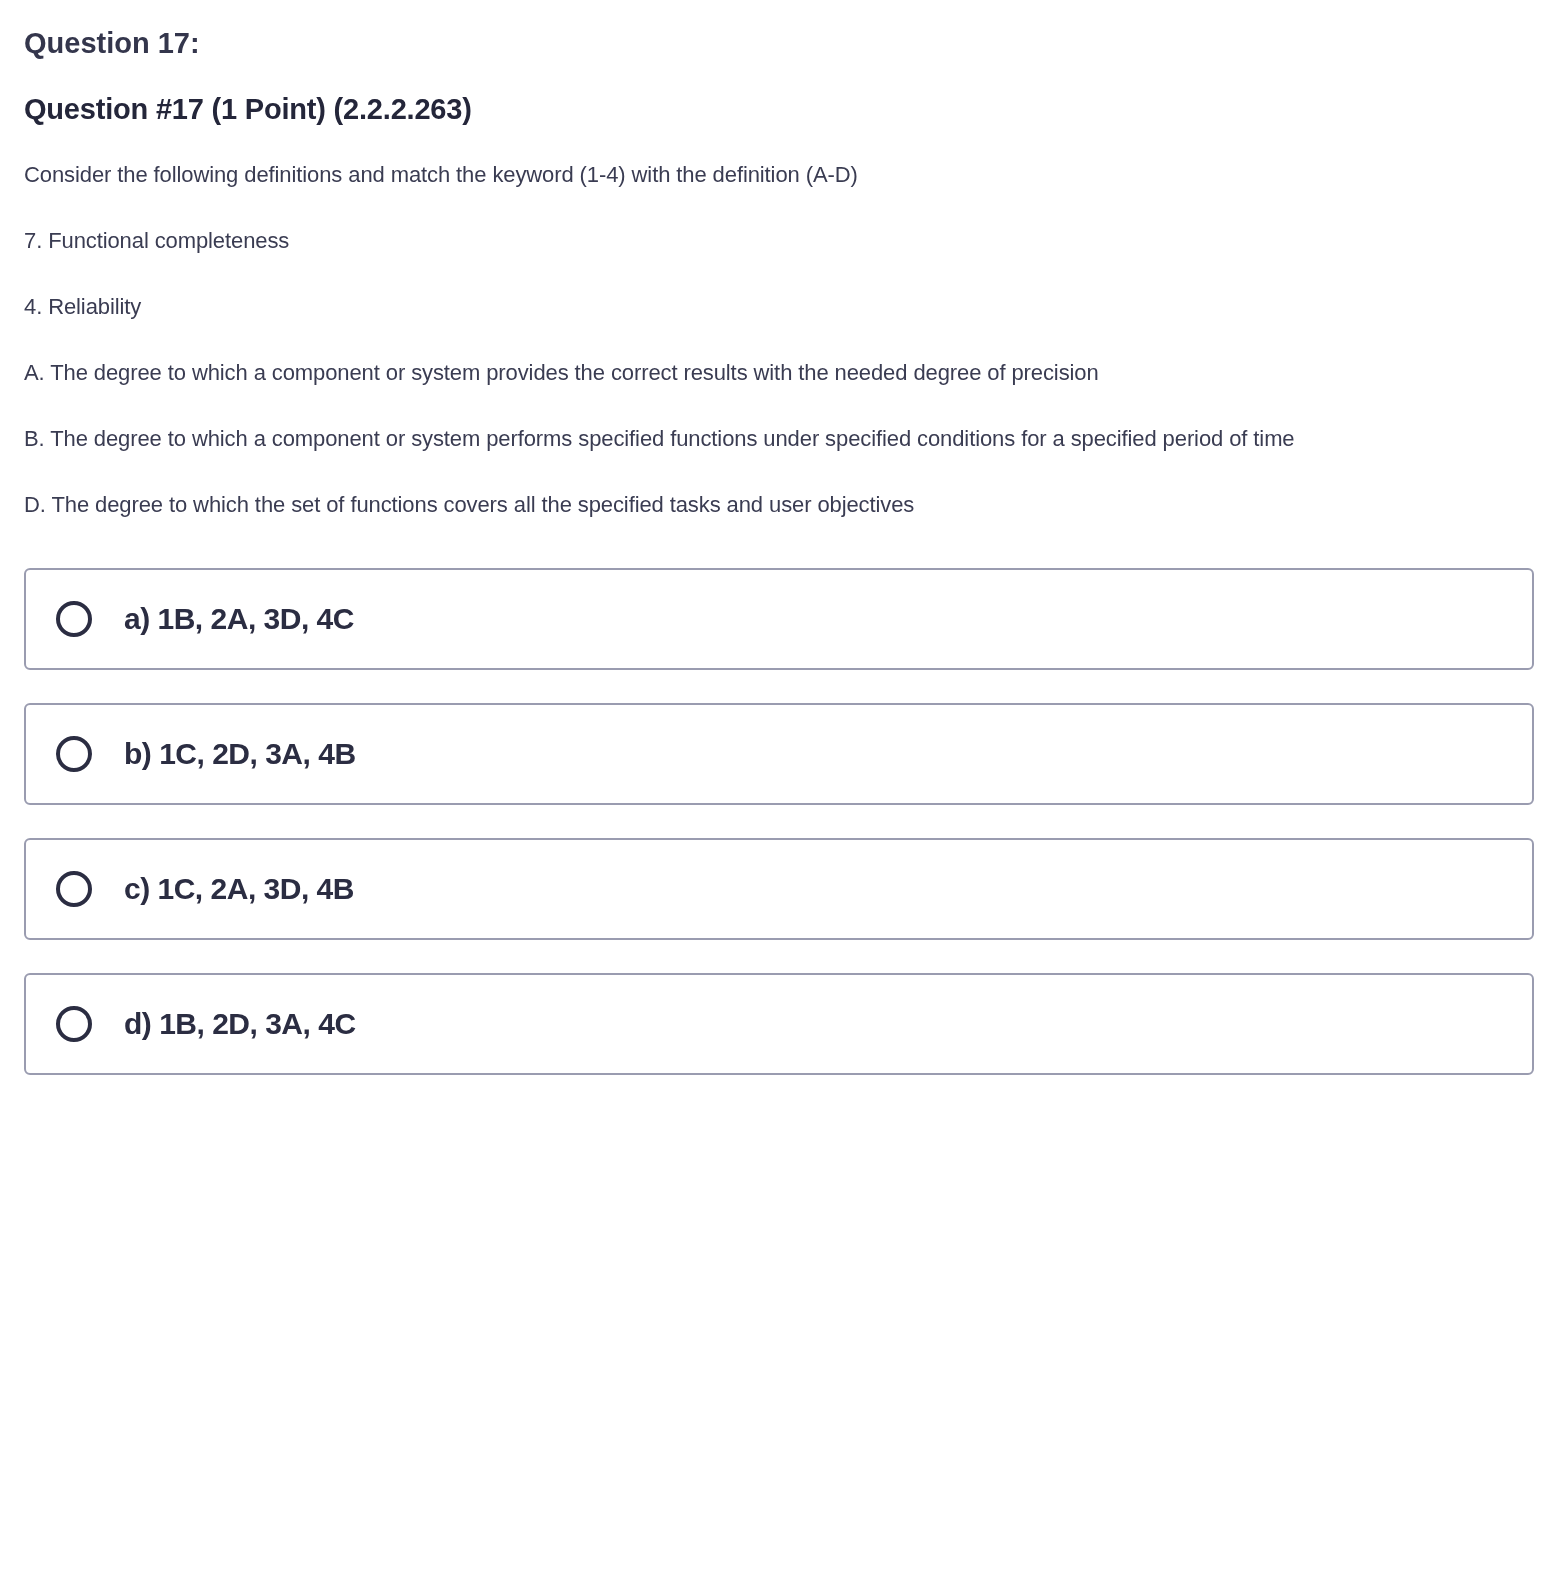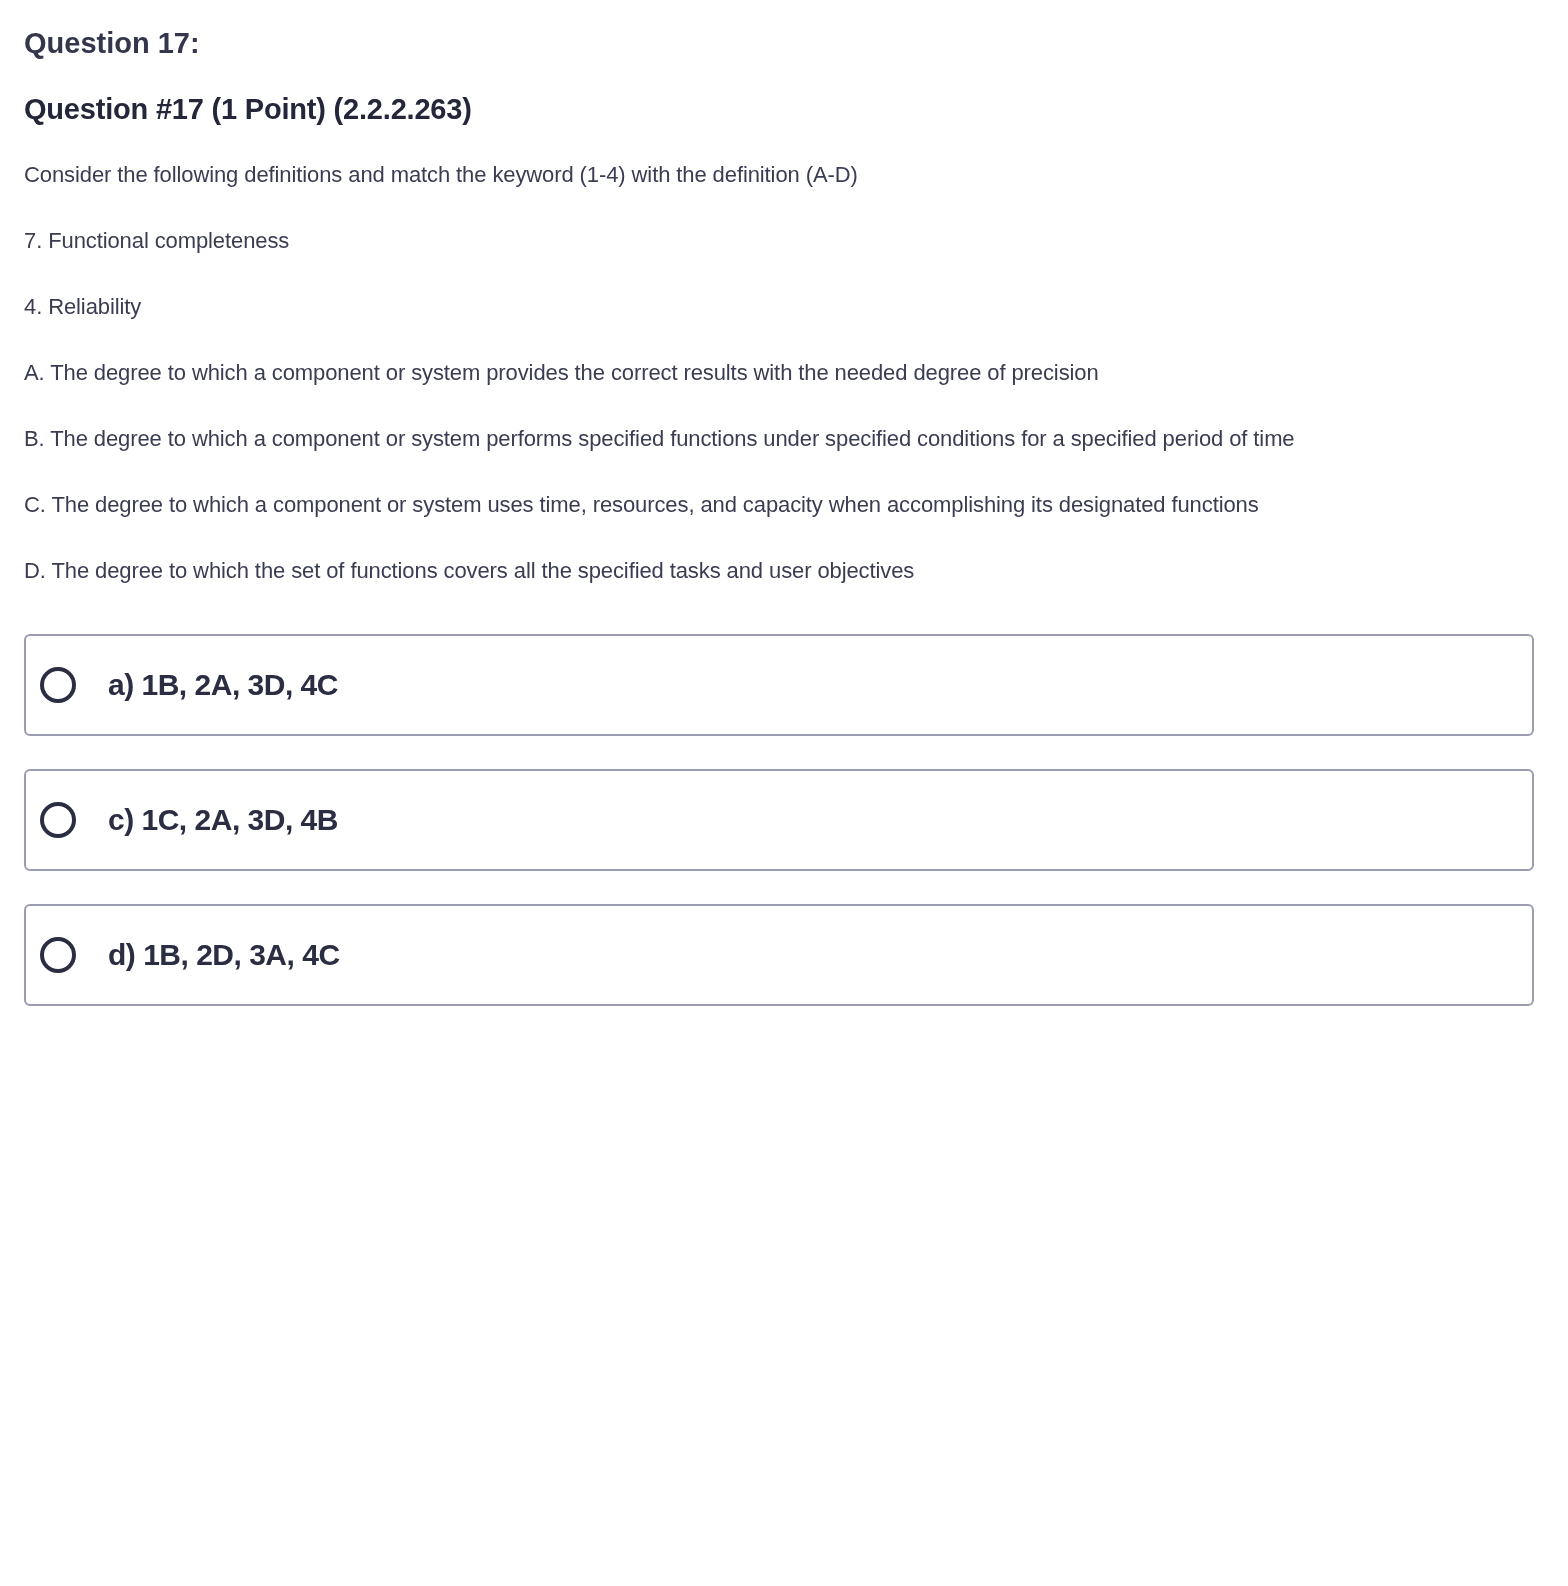--- a/index.html
+++ b/index.html
@@ -13,21 +13,21 @@
   .q-title { font-size: 29px; line-height: 34px; margin: 32px 0 0 0; color: #24263a; font-weight: 700; letter-spacing: -0.2px; }
   .para { font-size: 22px; line-height: 50px; margin: 0; color: #3a3c52; letter-spacing: -0.1px; }
   .para.first { margin-top: 24px; }
   .para + .para { margin-top: 16px; }
   .options { margin-top: 38px; }
   .option {
     box-sizing: border-box;
     width: 1510px; height: 102px;
     border: 2px solid #9a9cb0; border-radius: 6px;
     display: flex; align-items: center;
-    padding-left: 14px;
+    padding-left: 30px;
     margin-bottom: 33px;
     background: #fff;
     cursor: pointer;
   }
   .radio {
     width: 36px; height: 36px; border-radius: 50%;
     border: 4px solid #2b2d42; box-sizing: border-box;
     flex: 0 0 auto;
   }
   .opt-label {
@@ -39,27 +39,30 @@
 
 <div class="wrap">
   <div class="q-header">Question 17:</div>
   <div class="q-title">Question #17 (1 Point) (2.2.2.263)</div>
 
   <p class="para first">Consider the following definitions and match the keyword (1-4) with the definition (A-D)</p>
   <p class="para">7. Functional completeness</p>
   <p class="para">4. Reliability</p>
   <p class="para">A. The degree to which a component or system provides the correct results with the needed degree of precision</p>
   <p class="para">B. The degree to which a component or system performs specified functions under specified conditions for a specified period of time</p>
-  <p class="para">C. The degree to which a component or system uses time, resources, and capacity when accomplishing its designated functions</p>
   <p class="para">D. The degree to which the set of functions covers all the specified tasks and user objectives</p>
 
   <div class="options">
     <div class="option">
       <span class="radio"></span>
       <span class="opt-label">a) 1B, 2A, 3D, 4C</span>
+    </div>
+    <div class="option">
+      <span class="radio"></span>
+      <span class="opt-label">b) 1C, 2D, 3A, 4B</span>
     </div>
     <div class="option">
       <span class="radio"></span>
       <span class="opt-label">c) 1C, 2A, 3D, 4B</span>
     </div>
     <div class="option">
       <span class="radio"></span>
       <span class="opt-label">d) 1B, 2D, 3A, 4C</span>
     </div>
   </div>

